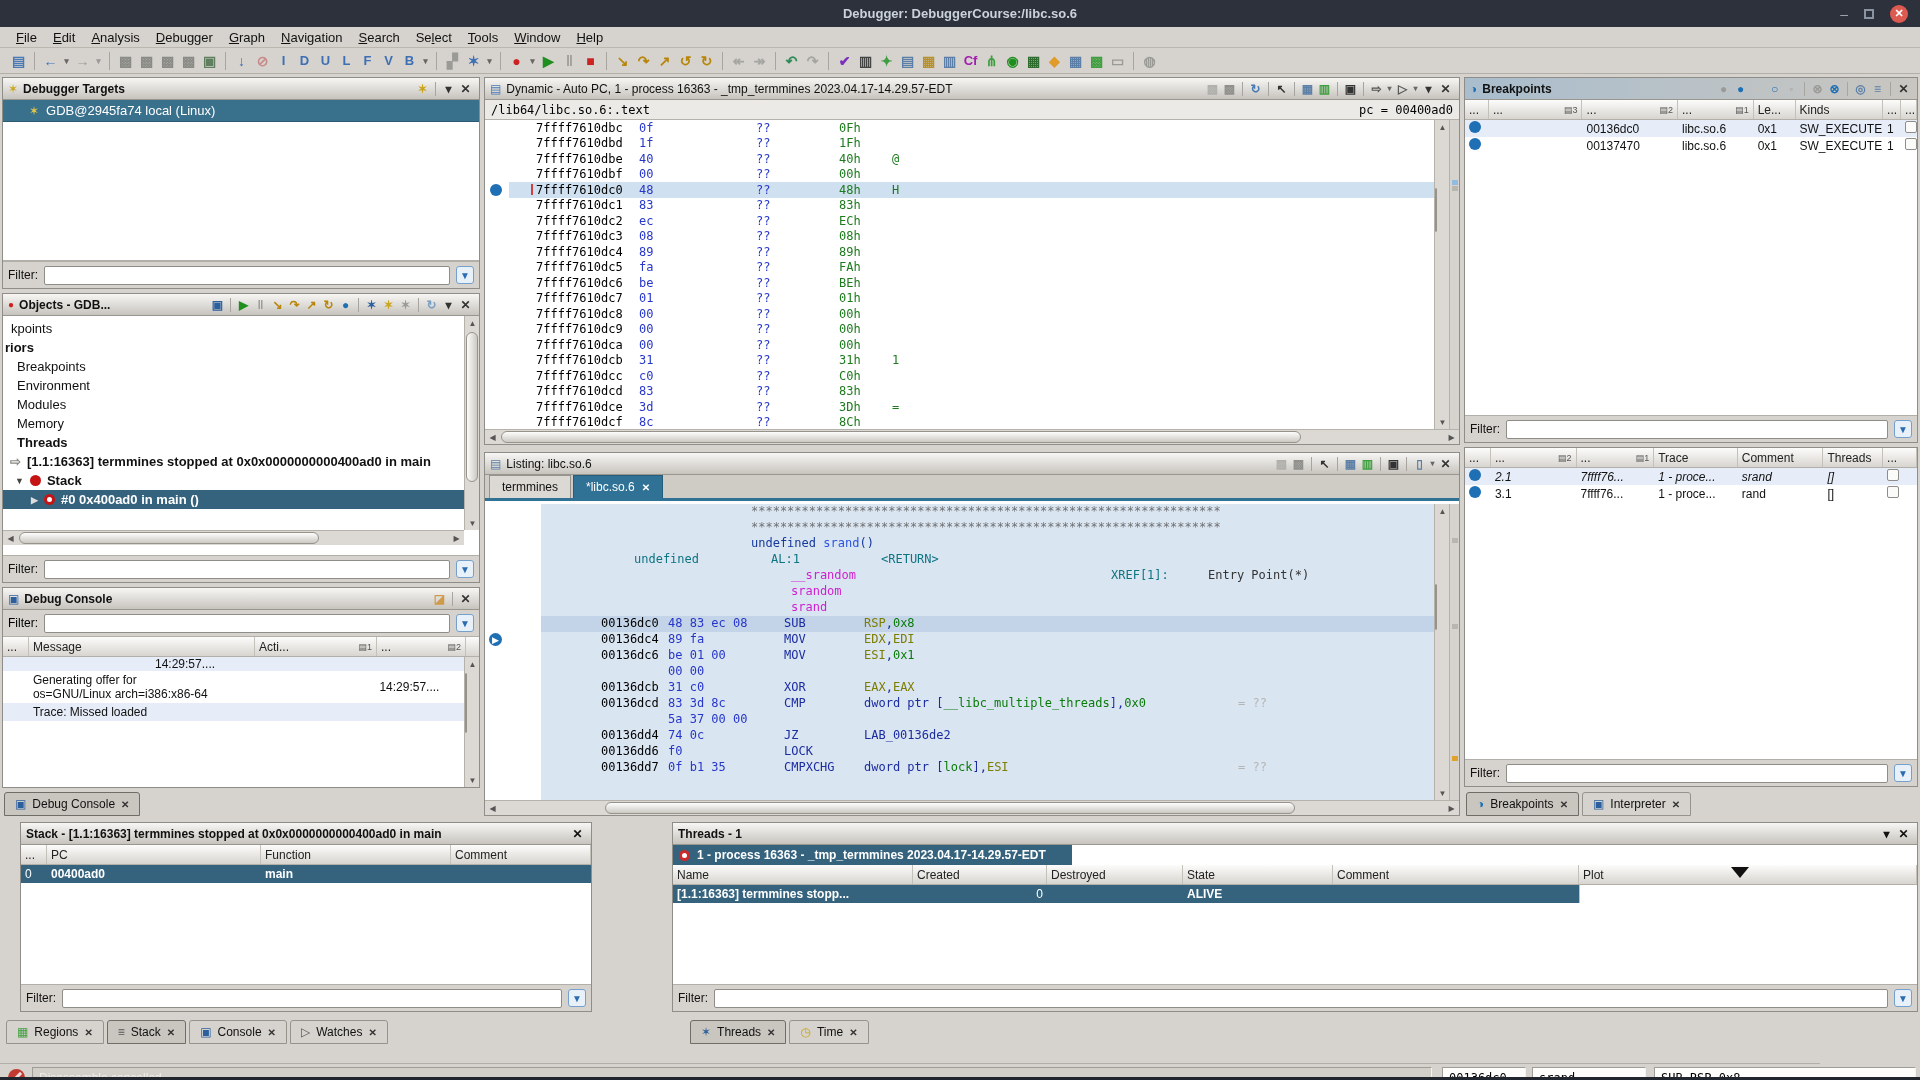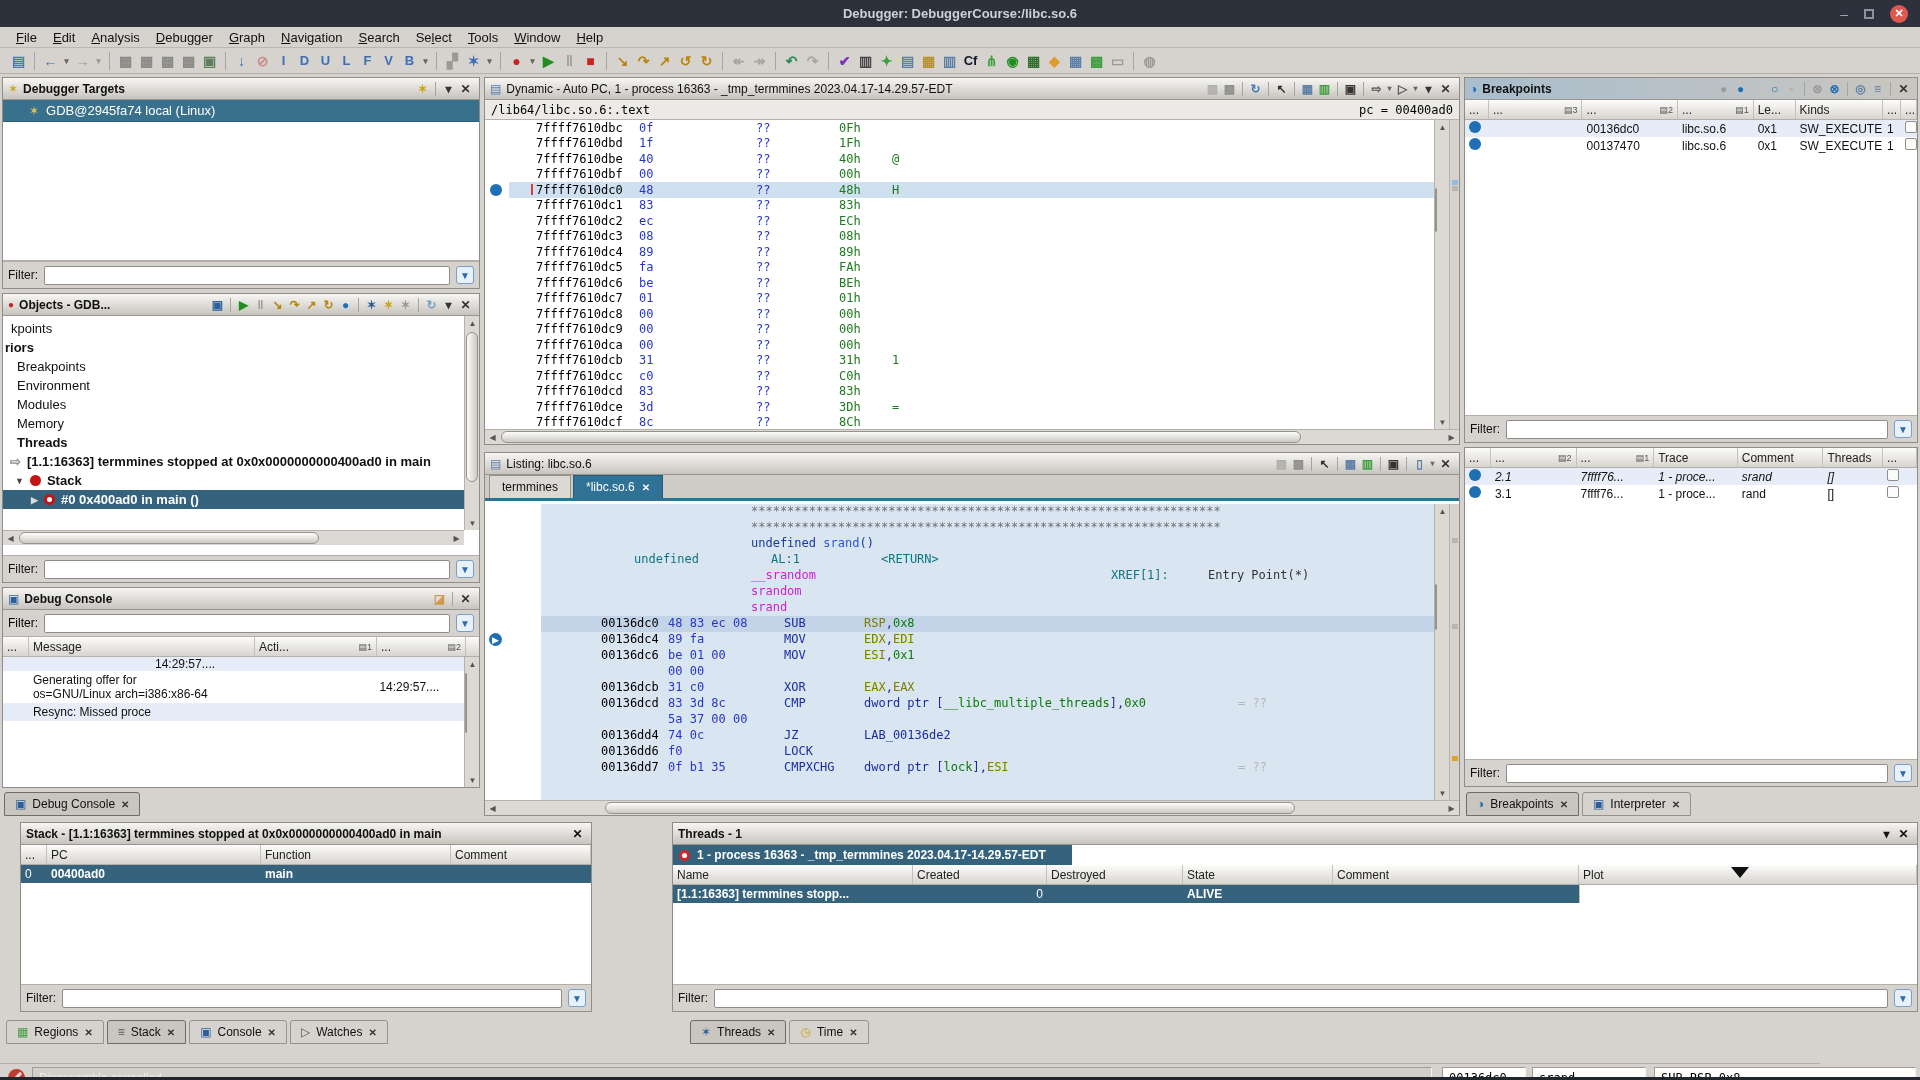--- a/index.html
+++ b/index.html
@@ -72,21 +72,21 @@
   .ltab { height:23px; padding:0 12px; display:flex; align-items:center; gap:7px; font-size:12px; background:#dcd9d4; border:1px solid #96938d; border-bottom:none; color:#111; }
   .ltab.active { background:#2f7296; color:#fff; border-color:#255d7b; }
   .ltab .tclose { font-size:10px; font-weight:bold; }
   #lst-content { position:absolute; left:0; right:0; top:51px; bottom:15px; background:#fff; overflow:hidden; }
   #lst-block { position:absolute; left:56px; right:14px; top:0; bottom:0; background:#dae5f2; }
   .lrow { position:relative; height:16px; font-size:12px; white-space:pre; }
   .lrow.sel { background:#c3d4e8; }
   .labs { position:absolute; top:0; }
   .c-adr { color:#000; } .c-byt { color:#2636c9; } .c-mn { color:#1b2ca0; }
   .c-reg { color:#7d7d00; } .c-num { color:#0a7a0a; } .c-pln { color:#1b2ca0; } .c-lab { color:#1b2ca0; }
-  .c-cmt { color:#6f6f6f; } .c-mag { color:#cf1fcf; } .c-teal { color:#0e7480; }
+  .c-cmt { color:#6f6f6f; } .c-mag { color:#cf1fcf;margin-left:40px; } .c-teal { color:#0e7480; }
   .c-kw { color:#16389c; } .c-fn { color:#2b55e2; } .c-ext { color:#b5b5b5; } .c-xrv { color:#333; }
   .pcmark { position:absolute; left:4px; width:13px; height:13px; border-radius:50%; background:#1f6fb5; color:#fff; font-size:9px; display:flex; align-items:center; justify-content:center; }
 
   .ovstrip { position:absolute; right:0; top:0; bottom:0; width:10px; background:#d6d3ce; border-left:1px solid #b5b2ac; }
   .ovtick { position:absolute; left:2px; width:6px; height:5px; }
 
   
   .treerow { display:flex; align-items:center; height:19px; font-size:13px; color:#111; white-space:nowrap; gap:6px; }
   .treerow.bold { font-weight:bold; }
   .texp { font-size:9px; color:#444; }
@@ -187,21 +187,21 @@
       <div class="tsep"></div>
       <span class="tbtn" style="color: rgb(46, 139, 87);">↶</span>
       <span class="tbtn" style="color: rgb(165, 165, 161);">↷</span>
       <div class="tsep"></div>
       <span class="tbtn" style="color: rgb(123, 47, 190);">✔</span>
       <span class="tbtn" style="color: rgb(68, 68, 68);">▥</span>
       <span class="tbtn" style="color: rgb(63, 158, 63);">✦</span>
       <span class="tbtn" style="color: rgb(91, 127, 166);">▤</span>
       <span class="tbtn" style="color: rgb(184, 145, 47);">▦</span>
       <span class="tbtn" style="color: rgb(91, 127, 166);">▥</span>
-      <span class="tbtn txt" style="color: #0f172a;">Cf</span>
+      <span class="tbtn txt" style="color: #a21caf;">Cf</span>
       <span class="tbtn" style="color: rgb(63, 158, 63);">⋔</span>
       <span class="tbtn" style="color: rgb(30, 143, 30);">◉</span>
       <span class="tbtn" style="color: rgb(47, 109, 47);">▦</span>
       <span class="tbtn" style="color: rgb(224, 155, 45);">◆</span>
       <span class="tbtn" style="color: rgb(91, 127, 166);">▦</span>
       <span class="tbtn" style="color: rgb(63, 158, 63);">▩</span>
       <span class="tbtn" style="color: rgb(154, 154, 150);">▭</span>
       <div class="tsep"></div>
       <span class="tbtn" style="color: rgb(154, 154, 150);">◍</span>
     </div>
@@ -350,21 +350,21 @@
           <div class="gc" style="width: 226px; white-space: normal; padding: 2px 4px; line-height: 14px;">
             <div>Generating offer for</div>
             <div>os=GNU/Linux arch=i386:x86-64</div>
           </div>
           <div class="gc" style="width: 122px;"></div>
           <div class="gc" style="width: 89px;">14:29:57....</div>
         </div>
         <div class="grid-row zebra" style="align-items: center;">
           <div class="gc" style="width: 26px;"></div>
           <div class="gc" style="width: 226px; white-space: normal; padding: 2px 4px; line-height: 14px;">
-            <div>Resync: Missed proce</div>
+            <div>Trace: Missed loaded</div>
           </div>
           <div class="gc" style="width: 122px;"></div>
           <div class="gc" style="width: 89px;"></div>
         </div>
       </div>
     <div class="vsb" style="top:69px;right:0;bottom:0">
       <div class="sb-ar" style="top:0">▲</div>
         <div class="sb-th" style="top:16px;height:60px"></div>
         <div class="sb-ar" style="bottom:0">▼</div>
     </div>

